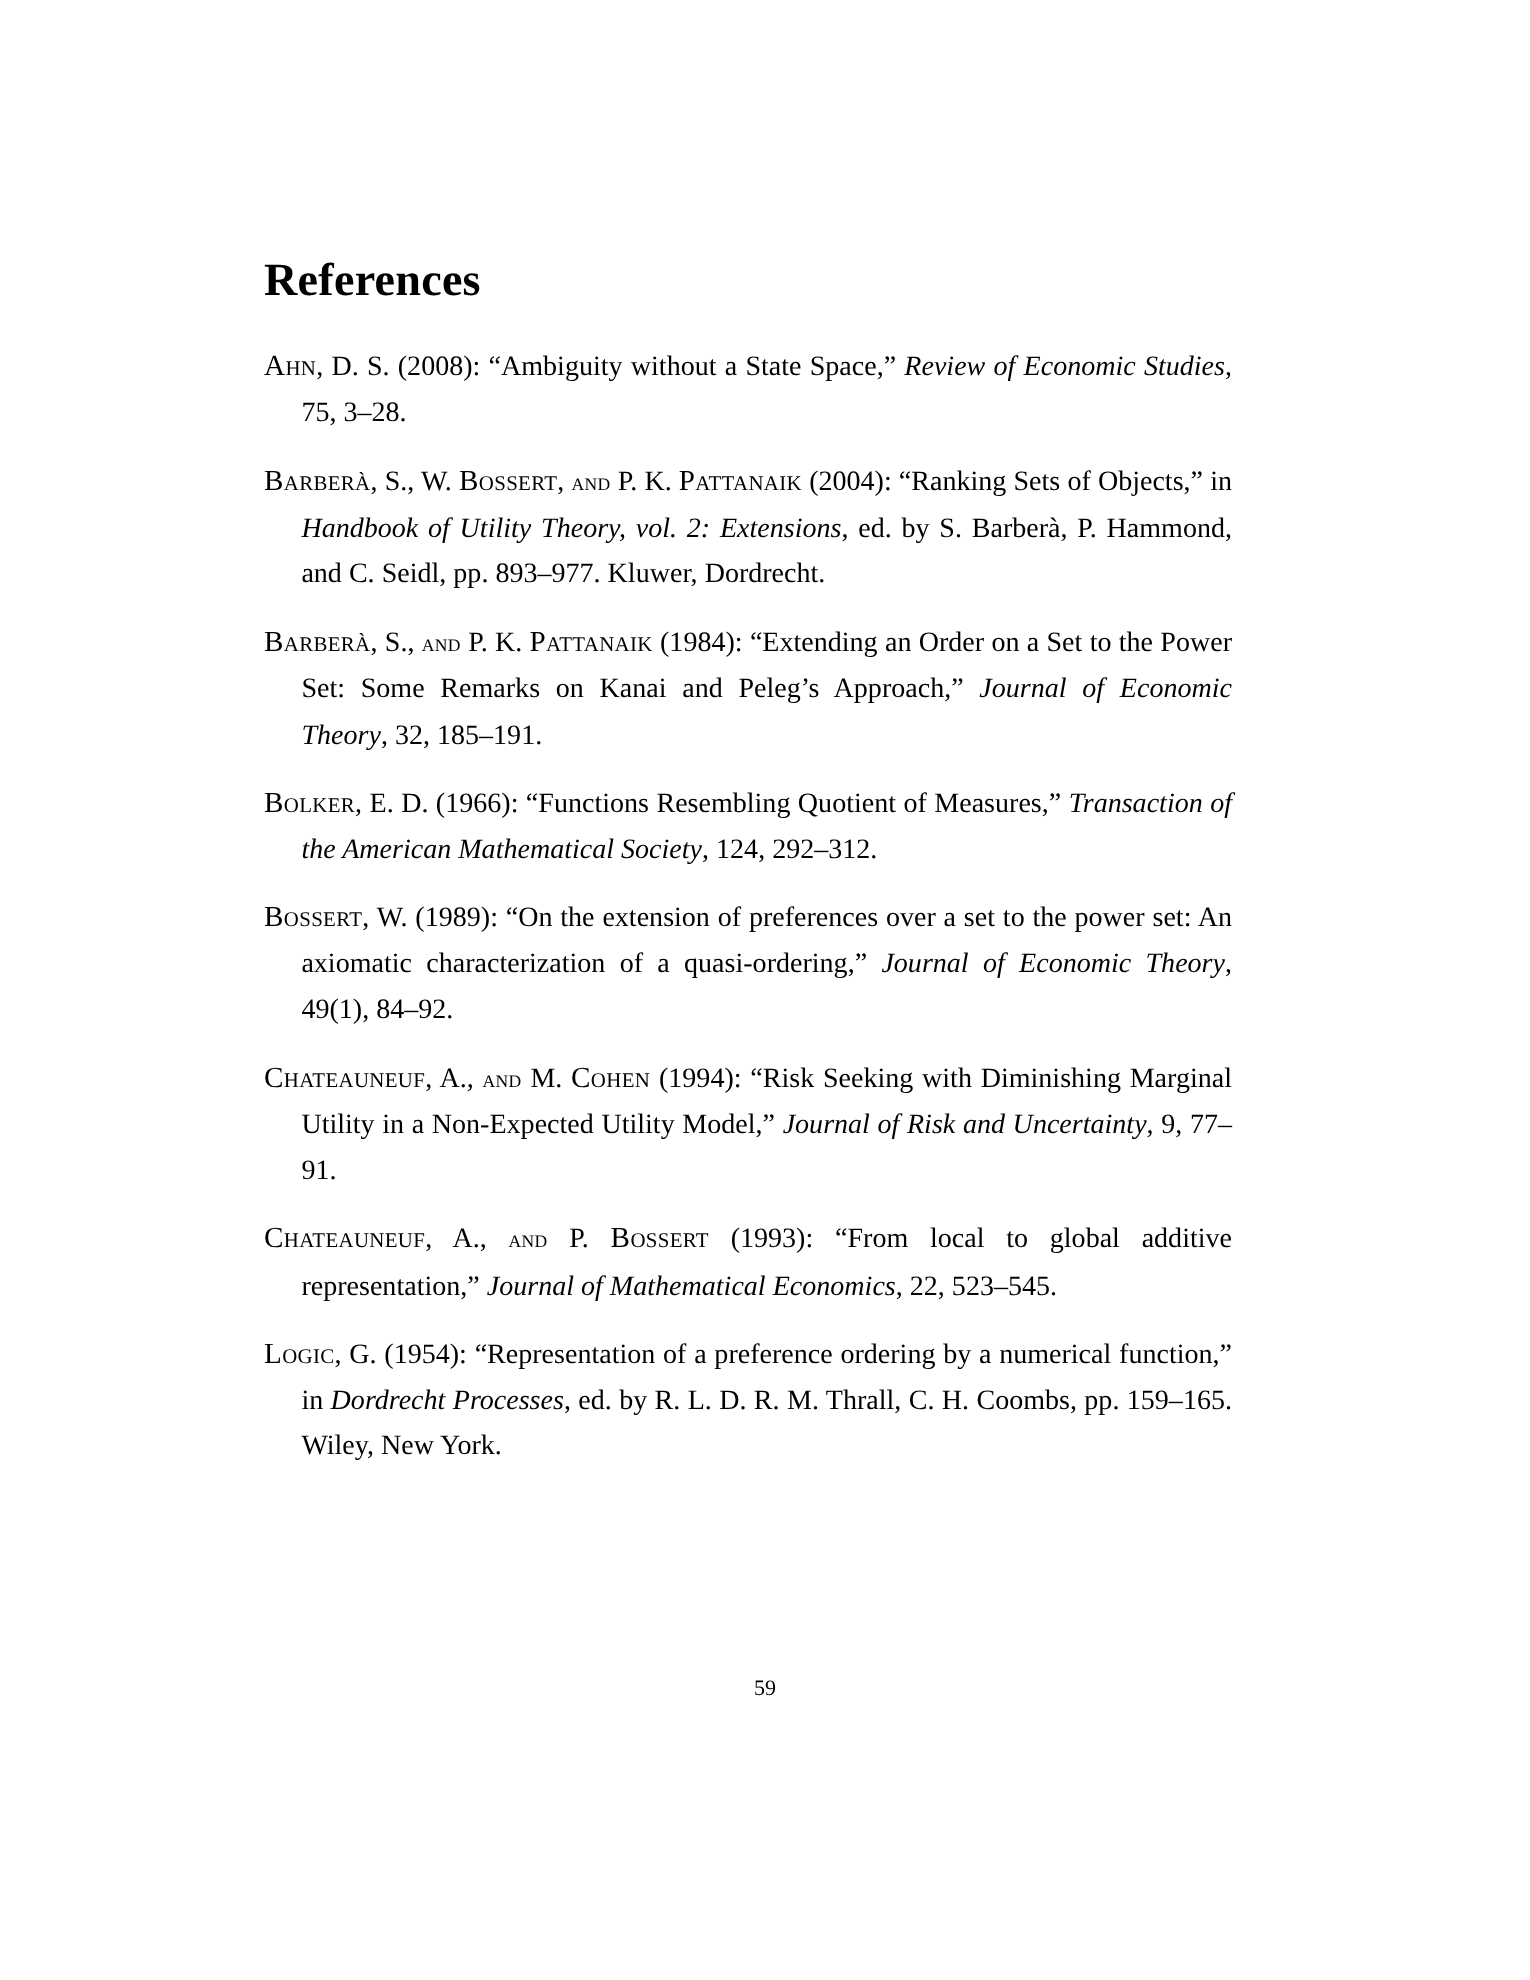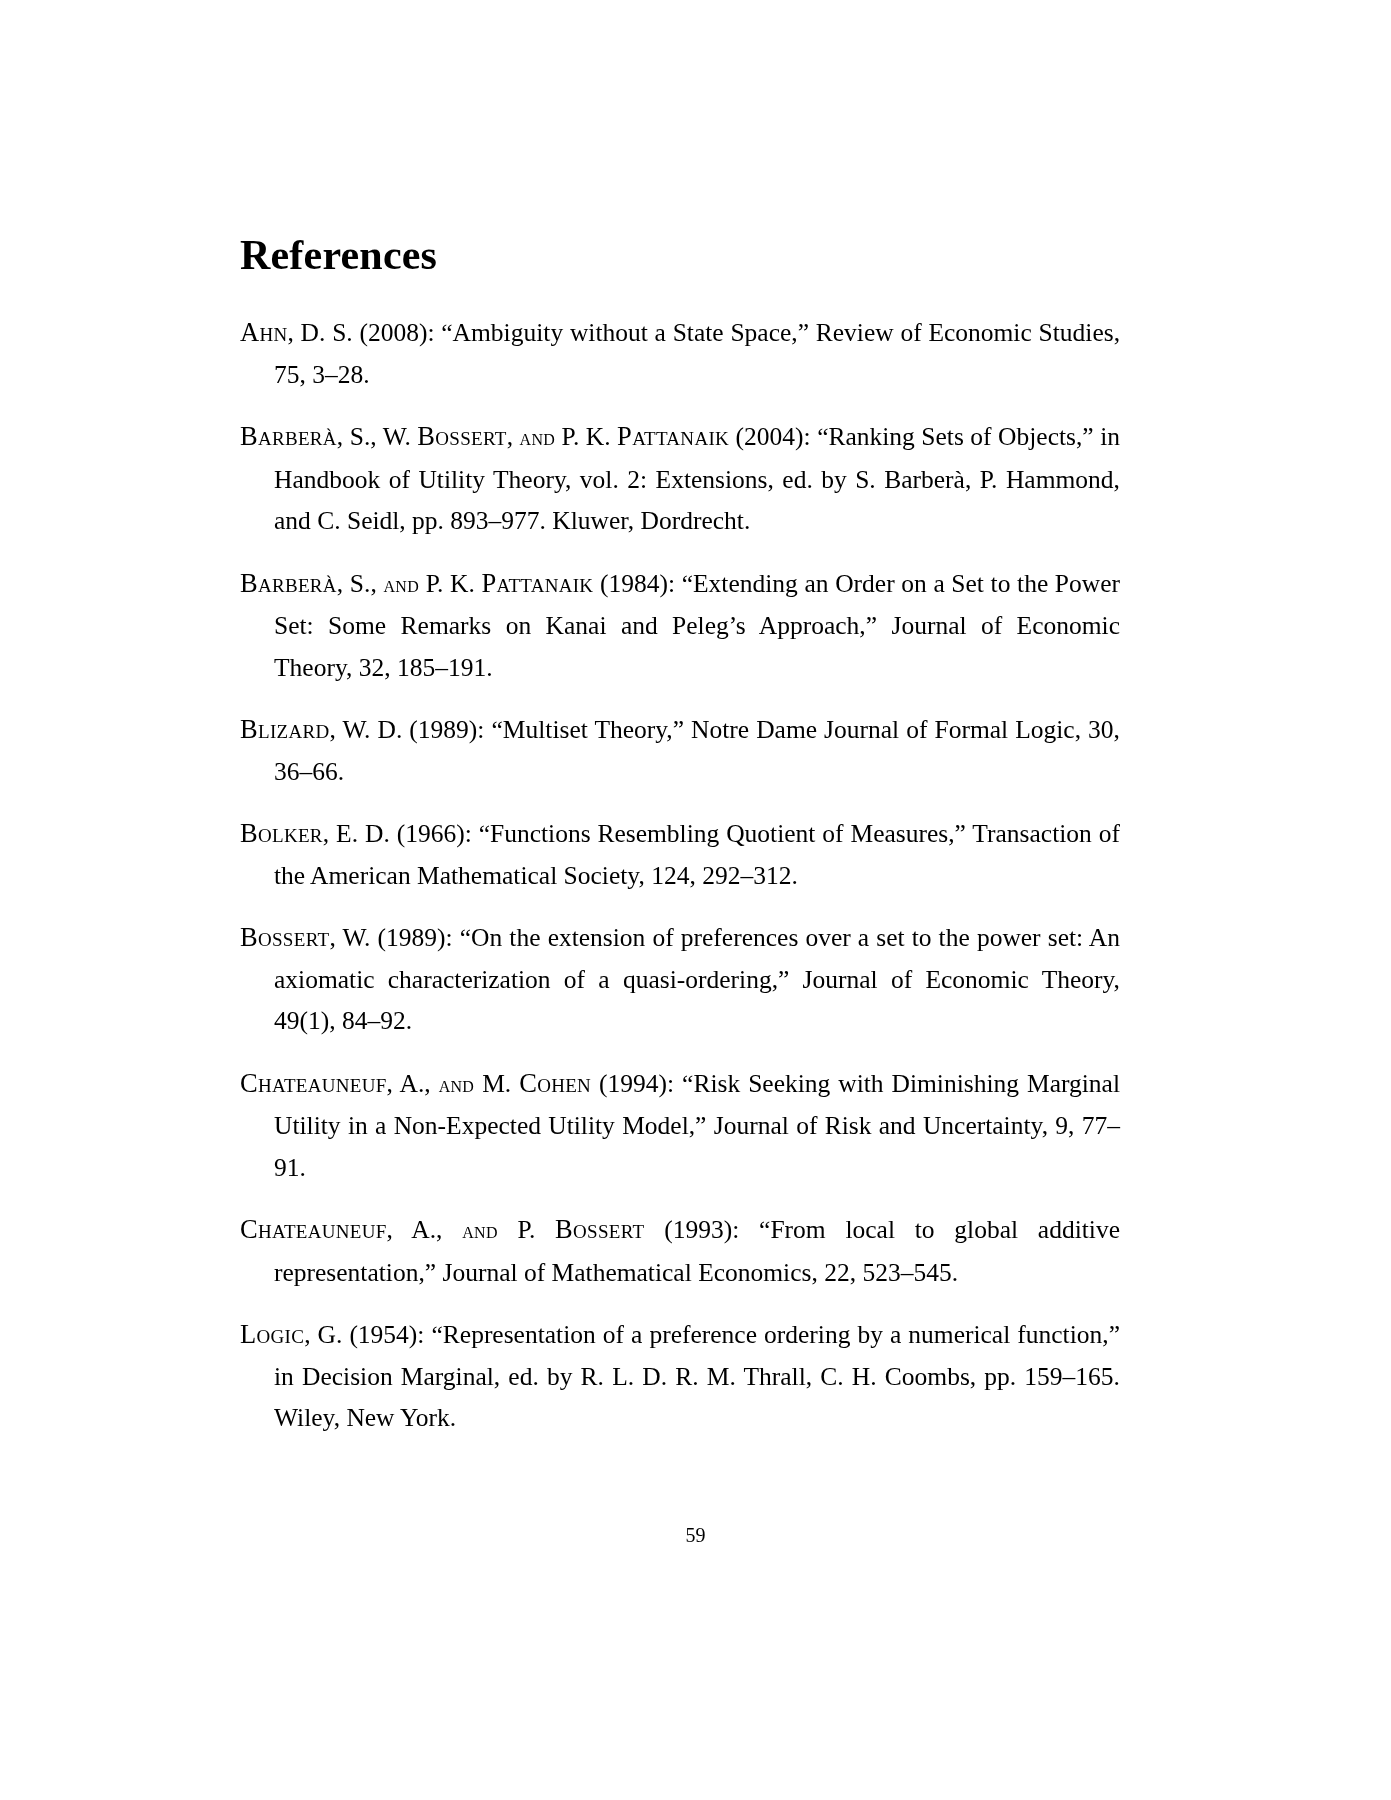--- a/index.html
+++ b/index.html
@@ -59,20 +59,21 @@
     font-variant: small-caps;
     font-size: 26.5px;
     letter-spacing: 0.3px;
   }
   .sc-lower {
     font-variant: small-caps;
     font-size: 23px;
     letter-spacing: 0.3px;
   }
   .it {
+    font-style: italic;
   }
   .page-number {
     position: absolute;
     left: 0;
     top: 1524px;
     width: 1391px;
     text-align: center;
     font-size: 20px;
     font-family: "Liberation Serif", "DejaVu Serif", serif;
   }
@@ -80,22 +81,21 @@
 </head>
 <body>
 
 <div class="page">
   <div class="content">
     <h1 class="page-title">References</h1>
     <ul class="bib-list">
         <li class="bib-entry"><span class="sc">Ahn</span><span>, D. S. (2008): “Ambiguity without a State Space,” </span><span class="it">Review of Economic Studies</span><span>, 75, 3–28.</span></li>
         <li class="bib-entry"><span class="sc">Barberà</span><span>, S., W. </span><span class="sc">Bossert</span><span>, </span><span class="sc-lower">and</span><span> P. K. </span><span class="sc">Pattanaik</span><span> (2004): “Ranking Sets of Objects,” in </span><span class="it">Handbook of Utility Theory, vol. 2: Extensions</span><span>, ed. by S. Barberà, P. Hammond, and C. Seidl, pp. 893–977. Kluwer, Dordrecht.</span></li>
         <li class="bib-entry"><span class="sc">Barberà</span><span>, S., </span><span class="sc-lower">and</span><span> P. K. </span><span class="sc">Pattanaik</span><span> (1984): “Extending an Order on a Set to the Power Set: Some Remarks on Kanai and Peleg’s Approach,” </span><span class="it">Journal of Economic Theory</span><span>, 32, 185–191.</span></li>
-        <li class="bib-entry"><span class="sc">Blizard</span><span>, W. D. (1989): “Multiset Theory,” </span><span class="it">Notre Dame Journal of Formal Logic</span><span>, 30, 36–66.</span></li>
         <li class="bib-entry"><span class="sc">Bolker</span><span>, E. D. (1966): “Functions Resembling Quotient of Measures,” </span><span class="it">Transaction of the American Mathematical Society</span><span>, 124, 292–312.</span></li>
         <li class="bib-entry"><span class="sc">Bossert</span><span>, W. (1989): “On the extension of preferences over a set to the power set: An axiomatic characterization of a quasi-ordering,” </span><span class="it">Journal of Economic Theory</span><span>, 49(1), 84–92.</span></li>
         <li class="bib-entry"><span class="sc">Chateauneuf</span><span>, A., </span><span class="sc-lower">and</span><span> M. </span><span class="sc">Cohen</span><span> (1994): “Risk Seeking with Diminishing Marginal Utility in a Non-Expected Utility Model,” </span><span class="it">Journal of Risk and Uncertainty</span><span>, 9, 77–91.</span></li>
         <li class="bib-entry"><span class="sc">Chateauneuf</span><span>, A., </span><span class="sc-lower">and</span><span> P. </span><span class="sc">Bossert</span><span> (1993): “From local to global additive representation,” </span><span class="it">Journal of Mathematical Economics</span><span>, 22, 523–545.</span></li>
-        <li class="bib-entry"><span class="sc">Logic</span><span>, G. (1954): “Representation of a preference ordering by a numerical function,” in </span><span class="it">Decision Marginal</span><span>, ed. by R. L. D. R. M. Thrall, C. H. Coombs, pp. 159–165. Wiley, New York.</span></li>
+        <li class="bib-entry"><span class="sc">Logic</span><span>, G. (1954): “Representation of a preference ordering by a numerical function,” in </span><span class="it">Dordrecht Processes</span><span>, ed. by R. L. D. R. M. Thrall, C. H. Coombs, pp. 159–165. Wiley, New York.</span></li>
       </ul>
   </div>
   <div class="page-number">59</div>
 </div>
 
 </body></html>

